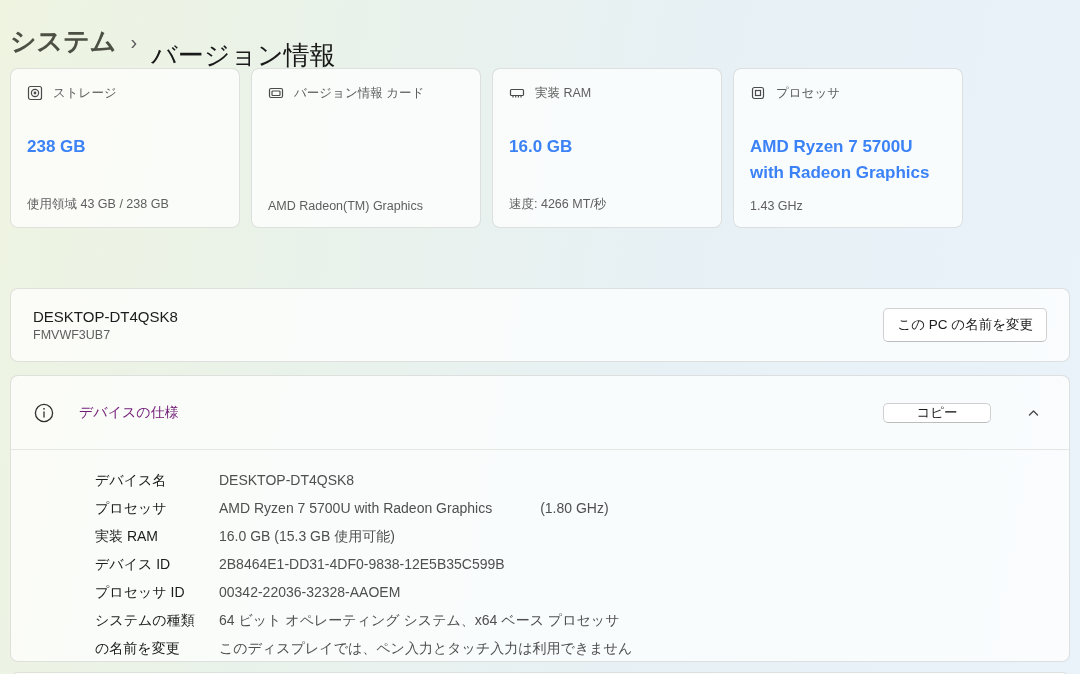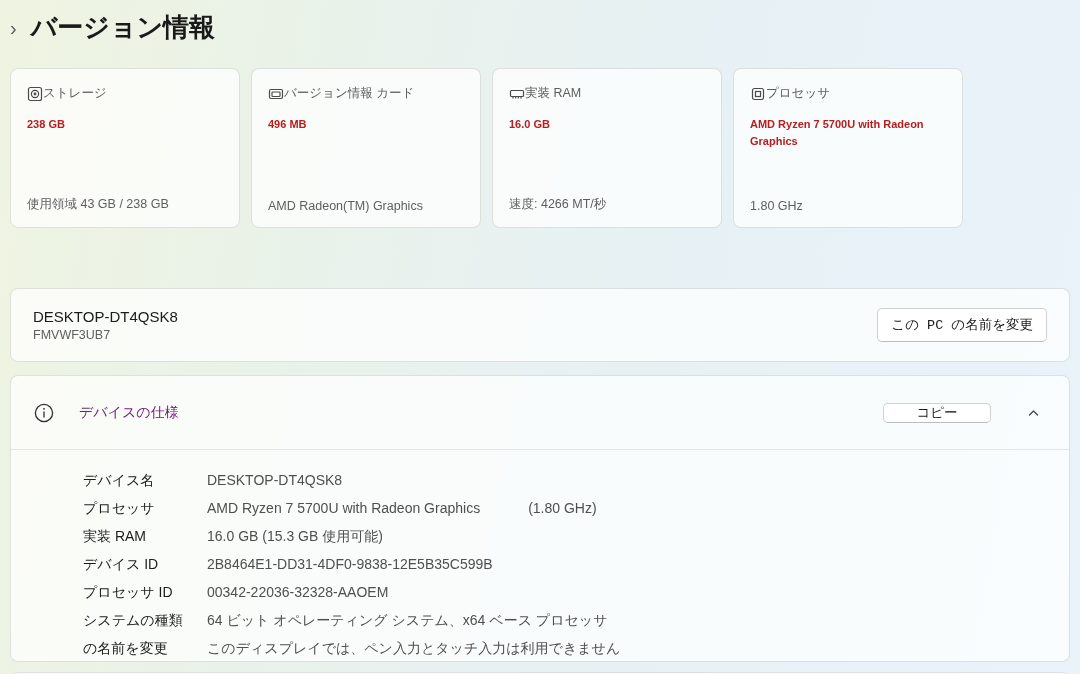--- a/index.html
+++ b/index.html
@@ -9,85 +9,86 @@
     background: linear-gradient(100deg, #eff4e1 0%, #e9f2ea 30%, #e7f1f5 60%, #eaf2fa 100%);
     position: relative;
     color: #1b1b1b;
   }
   .breadcrumb {
     position: absolute; left: 10px; top: 10px;
     display: flex; align-items: center; gap: 14px;
   }
   .crumb-parent { font-size: 26px; font-weight: 600; color: #4b4f44; cursor: pointer; }
   .crumb-sep { font-size: 20px; color: #5b5b5b; padding-top: 2px; }
-  .crumb-current { font-size: 26px; font-weight: 700; color: #191919; }
+  .crumb-current { font-size: 26px; font-weight: 400; color: #191919; margin-top: 28px; }
 
   .card {
     position: absolute; top: 68px; width: 230px; height: 160px;
     background: rgba(255,255,255,0.74);
     border: 1px solid rgba(120,125,115,0.22);
     border-radius: 8px;
     padding: 16px;
   }
-  .card-head { display: flex; align-items: flex-end; color: #5e5e5e; font-size: 12.5px; }
+  .card-head { display: flex; align-items: flex-start; gap: 10px; color: #5e5e5e; font-size: 12.5px; }
   .card-head svg { flex: 0 0 auto; }
-  .card-value { margin-top: 14px; font-size: 11px; font-weight: 700; color: #b91c1c; line-height: 1.55; }
+  .card-value { margin-top: 32px; font-size: 17px; font-weight: 700; color: #3b82f6; line-height: 1.55; }
   .card-foot { position: absolute; left: 16px; bottom: 14px; font-size: 12.5px; color: #5e5e5e; }
 
   .panel {
     position: absolute; left: 10px; width: 1060px;
     background: rgba(255,255,255,0.74);
     border: 1px solid rgba(120,125,115,0.22);
     border-radius: 8px;
   }
   .device-panel { top: 288px; height: 74px; display: flex; align-items: center; }
   .device-names { margin-left: 22px; }
   .device-name { font-size: 15px; color: #1b1b1b; }
   .device-model { font-size: 12.5px; color: #5e5e5e; margin-top: 3px; }
   .rename-btn {
     position: absolute; right: 22px; top: 50%; transform: translateY(-50%);
     background: rgba(255,255,255,0.92);
     border: 1px solid #d0d0d0; border-bottom-color: #bdbdbd;
     border-radius: 5px; padding: 7px 13px;
     font-size: 13.5px; color: #1b1b1b; cursor: pointer;
-    font-family: Liberation Mono, monospace;
+    font-family: Liberation Sans, sans-serif;
   }
 
   .specs-panel { top: 375px; height: 287px; }
   .specs-header { position: relative; height: 73px; display: flex; align-items: center; }
   .specs-header .info-icon { margin-left: 21px; display: flex; }
   .specs-title { margin-left: 23px; font-size: 14px; color: #701a75; }
   .copy-btn {
     position: absolute; right: 78px; top: 50%; transform: translateY(-50%);
     width: 108px; height: 20px;
     background: rgba(255,255,255,0.95);
     border: 1px solid #d0d0d0; border-bottom-color: #bdbdbd;
     border-radius: 5px; font-size: 13.5px; color: #1b1b1b; cursor: pointer;
     font-family: inherit;
   }
   .chevron { position: absolute; right: 28px; top: 50%; transform: translateY(-50%); cursor: pointer; display: flex; }
   .specs-divider { height: 1px; background: #e3e6e1; width: 100%; }
-  .specs-body { padding: 16px 0 0 4px; }
+  .specs-body { padding: 16px 0 0 16px; }
   .spec-row { display: flex; height: 28px; line-height: 28px; font-size: 14px; }
   .spec-label { width: 124px; margin-left: 68px; color: #1b1b1b; flex: 0 0 auto; }
   .spec-value { color: #4f4f4f; }
   .spec-extra { color: #4f4f4f; margin-left: 48px; }
 
   .next-panel-sliver {
     position: absolute; left: 10px; top: 672px; width: 1060px; height: 12px;
     background: rgba(255,255,255,0.74);
     border: 1px solid rgba(120,125,115,0.22);
     border-radius: 8px 8px 0 0;
   }
   svg { display: block; }
 </style>
 </head>
 <body>
 
 <div class="breadcrumb">
+  <span class="crumb-parent">システム</span>
   <span class="crumb-sep">›</span>
   <span class="crumb-current">バージョン情報</span>
 </div>
 
 <div class="card" style="left:10px">
   <div class="card-head">
     <span>
       <svg width="16" height="16" viewBox="0 0 16 16" fill="none" stroke="#4a4a4a" stroke-width="1.2">
         <rect x="1.5" y="1.5" width="13" height="13" rx="2"></rect>
         <circle cx="8" cy="8" r="3.6"></circle>
@@ -103,21 +104,20 @@
 <div class="card" style="left:251px">
   <div class="card-head">
     <span>
       <svg width="16" height="16" viewBox="0 0 16 16" fill="none" stroke="#4a4a4a" stroke-width="1.2">
         <rect x="1.5" y="3.5" width="13" height="9" rx="1.5"></rect>
         <rect x="4" y="6" width="8" height="4.5" rx="0.8"></rect>
       </svg>
     </span>
     <span>バージョン情報 カード</span>
   </div>
-  <div class="card-value">496 MB</div>
   <div class="card-foot">AMD Radeon(TM) Graphics</div>
 </div>
 
 <div class="card" style="left:492px">
   <div class="card-head">
     <span>
       <svg width="16" height="16" viewBox="0 0 16 16" fill="none" stroke="#4a4a4a" stroke-width="1.2">
         <rect x="1.5" y="4.5" width="13" height="6" rx="1"></rect>
         <path d="M4 10.5v2 M6.7 10.5v2 M9.4 10.5v2 M12 10.5v2"></path>
       </svg>
@@ -132,21 +132,21 @@
   <div class="card-head">
     <span>
       <svg width="16" height="16" viewBox="0 0 16 16" fill="none" stroke="#4a4a4a" stroke-width="1.2">
         <rect x="2.5" y="2.5" width="11" height="11" rx="2"></rect>
         <rect x="5.5" y="5.5" width="5" height="5"></rect>
       </svg>
     </span>
     <span>プロセッサ</span>
   </div>
   <div class="card-value">AMD Ryzen 7 5700U with Radeon Graphics</div>
-  <div class="card-foot">1.80 GHz</div>
+  <div class="card-foot">1.43 GHz</div>
 </div>
 
 <div class="panel device-panel">
   <div class="device-names">
     <div class="device-name">DESKTOP-DT4QSK8</div>
     <div class="device-model">FMVWF3UB7</div>
   </div>
   <button class="rename-btn">この PC の名前を変更</button>
 </div>
 

